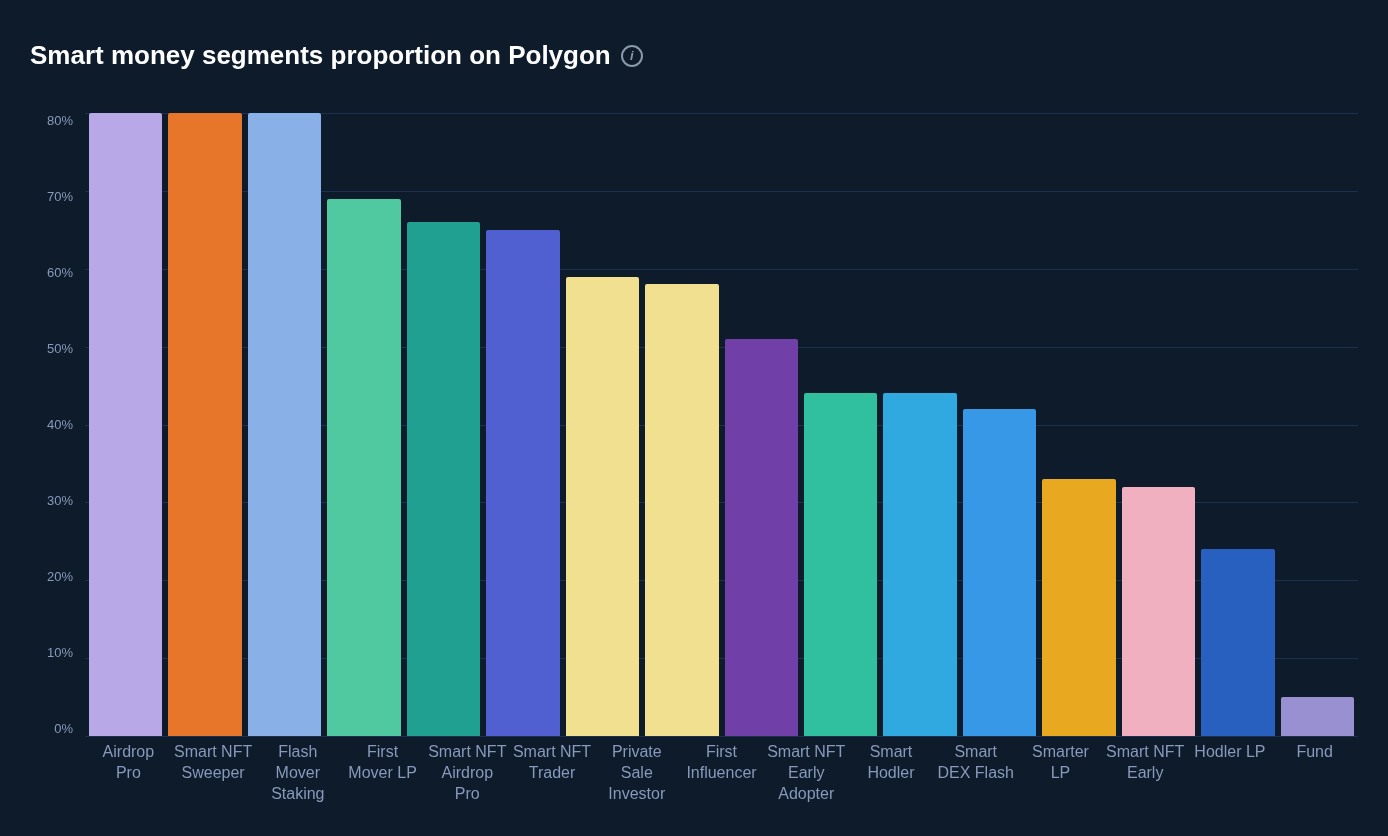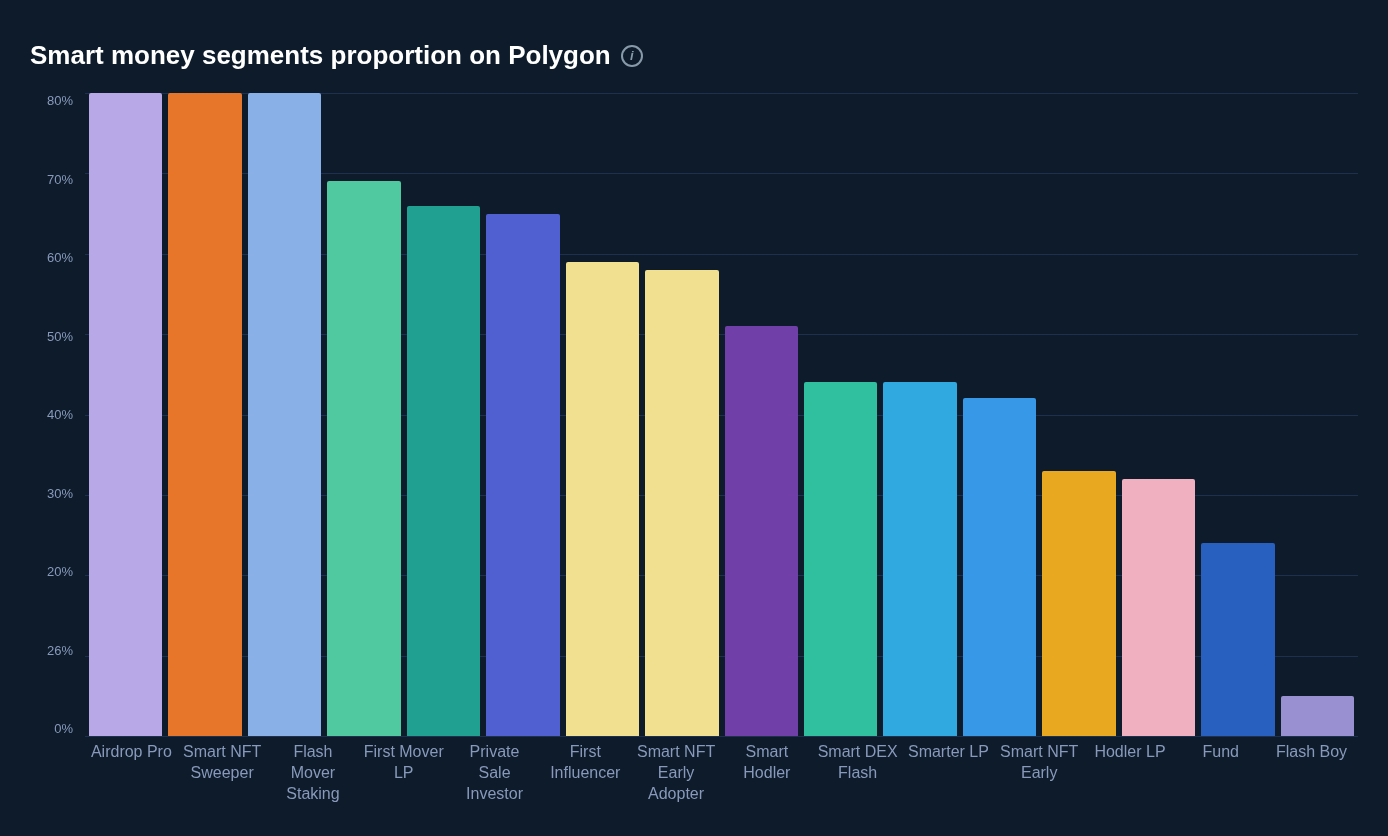--- a/index.html
+++ b/index.html
@@ -15,21 +15,21 @@
       padding: 40px 30px 20px 30px;
       width: 1388px;
       height: 836px;
       display: flex;
       flex-direction: column;
     }
     .chart-title {
       font-size: 26px;
       font-weight: 600;
       color: #ffffff;
-      margin-bottom: 22px;
+      margin-bottom: 42px;
       display: flex;
       align-items: center;
       gap: 10px;
     }
     .info-icon {
       width: 22px;
       height: 22px;
       border-radius: 50%;
       border: 2px solid #8899aa;
       display: inline-flex;
@@ -127,21 +127,21 @@
   </div>
   <div class="chart-area">
     <div class="y-axis" id="y-axis">
         <div class="y-label">80%</div>
         <div class="y-label">70%</div>
         <div class="y-label">60%</div>
         <div class="y-label">50%</div>
         <div class="y-label">40%</div>
         <div class="y-label">30%</div>
         <div class="y-label">20%</div>
-        <div class="y-label">26%</div>
+        <div class="y-label">10%</div>
         <div class="y-label">0%</div>
       </div>
     <div class="bars-and-x">
       <div class="grid-and-bars" id="grid-and-bars">
 
       <div class="grid-line" style="top: 100%;"></div>
           <div class="grid-line" style="top: 87.5%;"></div>
           <div class="grid-line" style="top: 75%;"></div>
           <div class="grid-line" style="top: 62.5%;"></div>
           <div class="grid-line" style="top: 50%;"></div>
@@ -198,26 +198,27 @@
             <div class="bar-group">
               <div class="bar" style="height: 6.25%; background-color: rgb(152, 144, 208);"></div>
             </div>
           </div>
         </div>
       <div class="x-axis" id="x-axis">
           <div class="x-label-cell">Airdrop Pro</div>
           <div class="x-label-cell">Smart NFT Sweeper</div>
           <div class="x-label-cell">Flash Mover Staking</div>
           <div class="x-label-cell">First Mover LP</div>
+          <div class="x-label-cell">Smart NFT Airdrop Pro</div>
+          <div class="x-label-cell">Smart NFT Trader</div>
           <div class="x-label-cell">Private Sale Investor</div>
           <div class="x-label-cell">First Influencer</div>
           <div class="x-label-cell">Smart NFT Early Adopter</div>
           <div class="x-label-cell">Smart Hodler</div>
           <div class="x-label-cell">Smart DEX Flash</div>
           <div class="x-label-cell">Smarter LP</div>
           <div class="x-label-cell">Smart NFT Early</div>
           <div class="x-label-cell">Hodler LP</div>
           <div class="x-label-cell">Fund</div>
-          <div class="x-label-cell">Flash Boy</div>
         </div>
     </div>
   </div>
 </div>
 
 </body></html>

